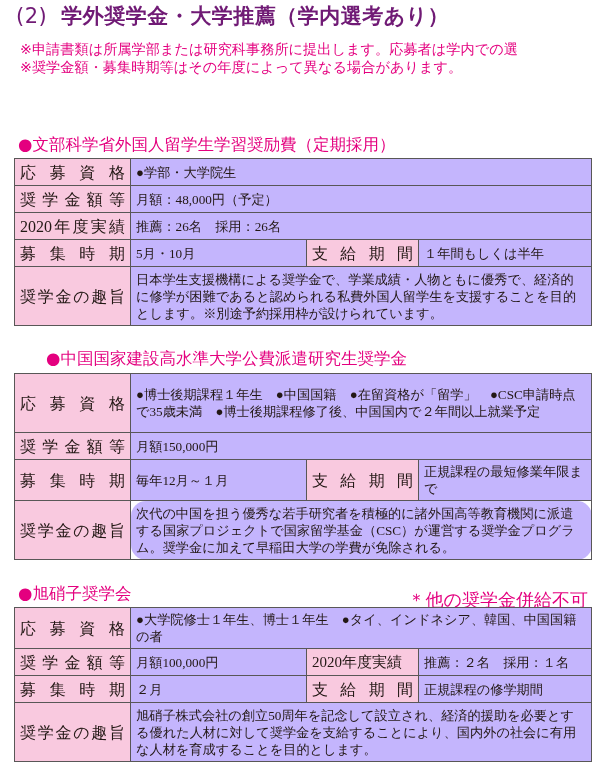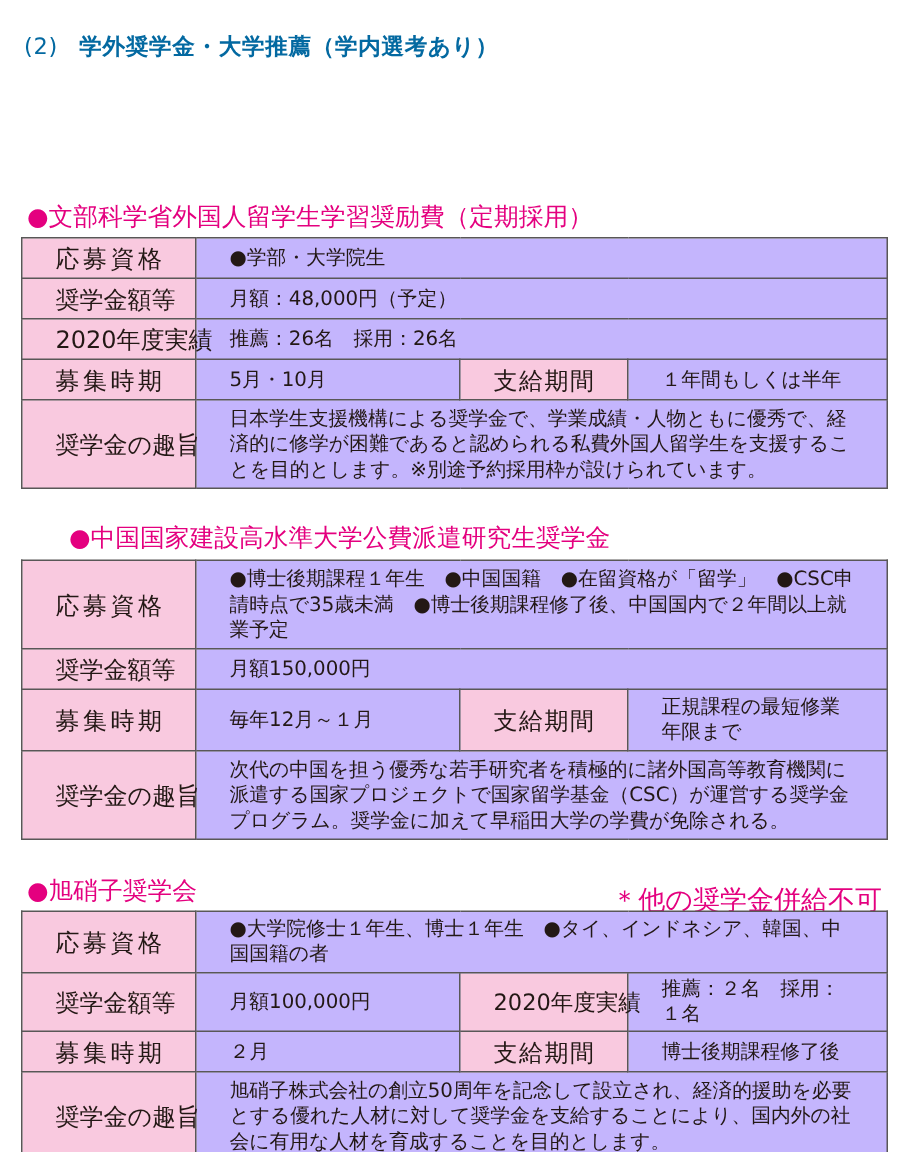--- a/index.html
+++ b/index.html
@@ -2,22 +2,22 @@
 <html><head>
 <meta charset="utf-8">
 <style>
   html, body { margin: 0; padding: 0; background: #ffffff; }
   body {
     width: 600px; height: 768px; position: relative; overflow: hidden;
     font-family: "DejaVu Sans", "Liberation Sans", sans-serif;
     color: #231815;
   }
   .heading {
-    position: absolute; left: 16px; top: 22px;
-    font-size: 15px; font-weight: bold; color: #0369a1; letter-spacing: 0.5px;
+    position: absolute; left: 16px; top: 2px;
+    font-size: 21px; font-weight: bold; color: #701a75; letter-spacing: 0.5px;
     white-space: nowrap;
   }
   .heading .num { font-weight: normal; margin-right: 14px; }
   .notes {
     position: absolute; left: 20px; top: 40px; width: 570px;
     font-size: 14.2px; line-height: 18px; color: #e4007f;
   }
   .notes div { white-space: nowrap; }
   .notes .indent { padding-left: 16px; }
 
@@ -28,41 +28,44 @@
   .sec-note {
     position: absolute; right: 12px;
     font-size: 18px; color: #e4007f; white-space: nowrap;
   }
   table.sch {
     position: absolute; left: 14px; width: 578px;
     border-collapse: collapse; table-layout: fixed;
     font-size: 13.2px;
   }
   table.sch td {
-    border: 1.3px solid #595757; padding: 2px 22px; vertical-align: middle;
+    border: 1.3px solid #595757; padding: 2px 5px; vertical-align: middle;
     line-height: 17px;
+    font-family: Liberation Serif, serif;
   }
   td.lbl {
     background: #f9c9df; width: 106px;
     font-size: 16px; letter-spacing: 0;
     white-space: nowrap;
     text-align-last: justify; text-align: justify;
   }
   td.lbl2 { background: #f9c9df; }
   td.val { background: #c4b5fd; }
   .row-single td { height: 22px; }
 </style>
 </head>
 <body>
 
 <div class="heading">
   <span class="num">(2)</span><span>学外奨学金・大学推薦（学内選考あり）</span>
 </div>
 
 <div class="notes">
+  <div>※申請書類は所属学部または研究科事務所に提出します。応募者は学内での選</div>
+  <div>※奨学金額・募集時期等はその年度によって異なる場合があります。</div>
 </div>
 
 <div class="sec-title" style="top:134px;">●文部科学省外国人留学生学習奨励費（定期採用）</div>
 <table class="sch" style="top:158px;">
   <colgroup>
       <col style="width:116px">
       <col style="width:176px">
       <col style="width:112px">
       <col>
     </colgroup>
@@ -110,21 +113,21 @@
     <td class="val" colspan="3">月額150,000円</td>
   </tr>
   <tr>
     <td class="lbl">募集時期</td>
     <td class="val" style="height:36px;">毎年12月～１月</td>
     <td class="lbl">支給期間</td>
     <td class="val">正規課程の最短修業年限まで</td>
   </tr>
   <tr>
     <td class="lbl">奨学金の趣旨</td>
-    <td class="val" colspan="3" style="height:54px;">次代の中国を担う優秀な若手研究者を積極的に諸外国高等教育機関に派遣する国家プロジェクトで国家留学基金（CSC）が運営する奨学金プログラム。奨学金に加えて早稲田大学の学費が免除される。</td>
+    <td class="val" colspan="3" style="height:54px;border-radius:15px;">次代の中国を担う優秀な若手研究者を積極的に諸外国高等教育機関に派遣する国家プロジェクトで国家留学基金（CSC）が運営する奨学金プログラム。奨学金に加えて早稲田大学の学費が免除される。</td>
   </tr>
 </tbody>
   </table>
 
 <div class="sec-title" style="top:583px;">●旭硝子奨学会</div>
 <div class="sec-note" style="top:588px;">＊他の奨学金併給不可</div>
 <table class="sch" style="top:607px;">
   <colgroup>
       <col style="width:116px">
       <col style="width:176px">
@@ -139,20 +142,20 @@
   <tr class="row-single">
     <td class="lbl">奨学金額等</td>
     <td class="val">月額100,000円</td>
     <td class="lbl2" style="font-size:15px;white-space:nowrap;">2020年度実績</td>
     <td class="val">推薦：２名　採用：１名</td>
   </tr>
   <tr class="row-single">
     <td class="lbl">募集時期</td>
     <td class="val">２月</td>
     <td class="lbl">支給期間</td>
-    <td class="val">博士後期課程修了後</td>
+    <td class="val">正規課程の修学期間</td>
   </tr>
   <tr>
     <td class="lbl">奨学金の趣旨</td>
     <td class="val" colspan="3" style="height:54px;">旭硝子株式会社の創立50周年を記念して設立され、経済的援助を必要とする優れた人材に対して奨学金を支給することにより、国内外の社会に有用な人材を育成することを目的とします。</td>
   </tr>
 </tbody>
   </table>
 
 </body></html>

